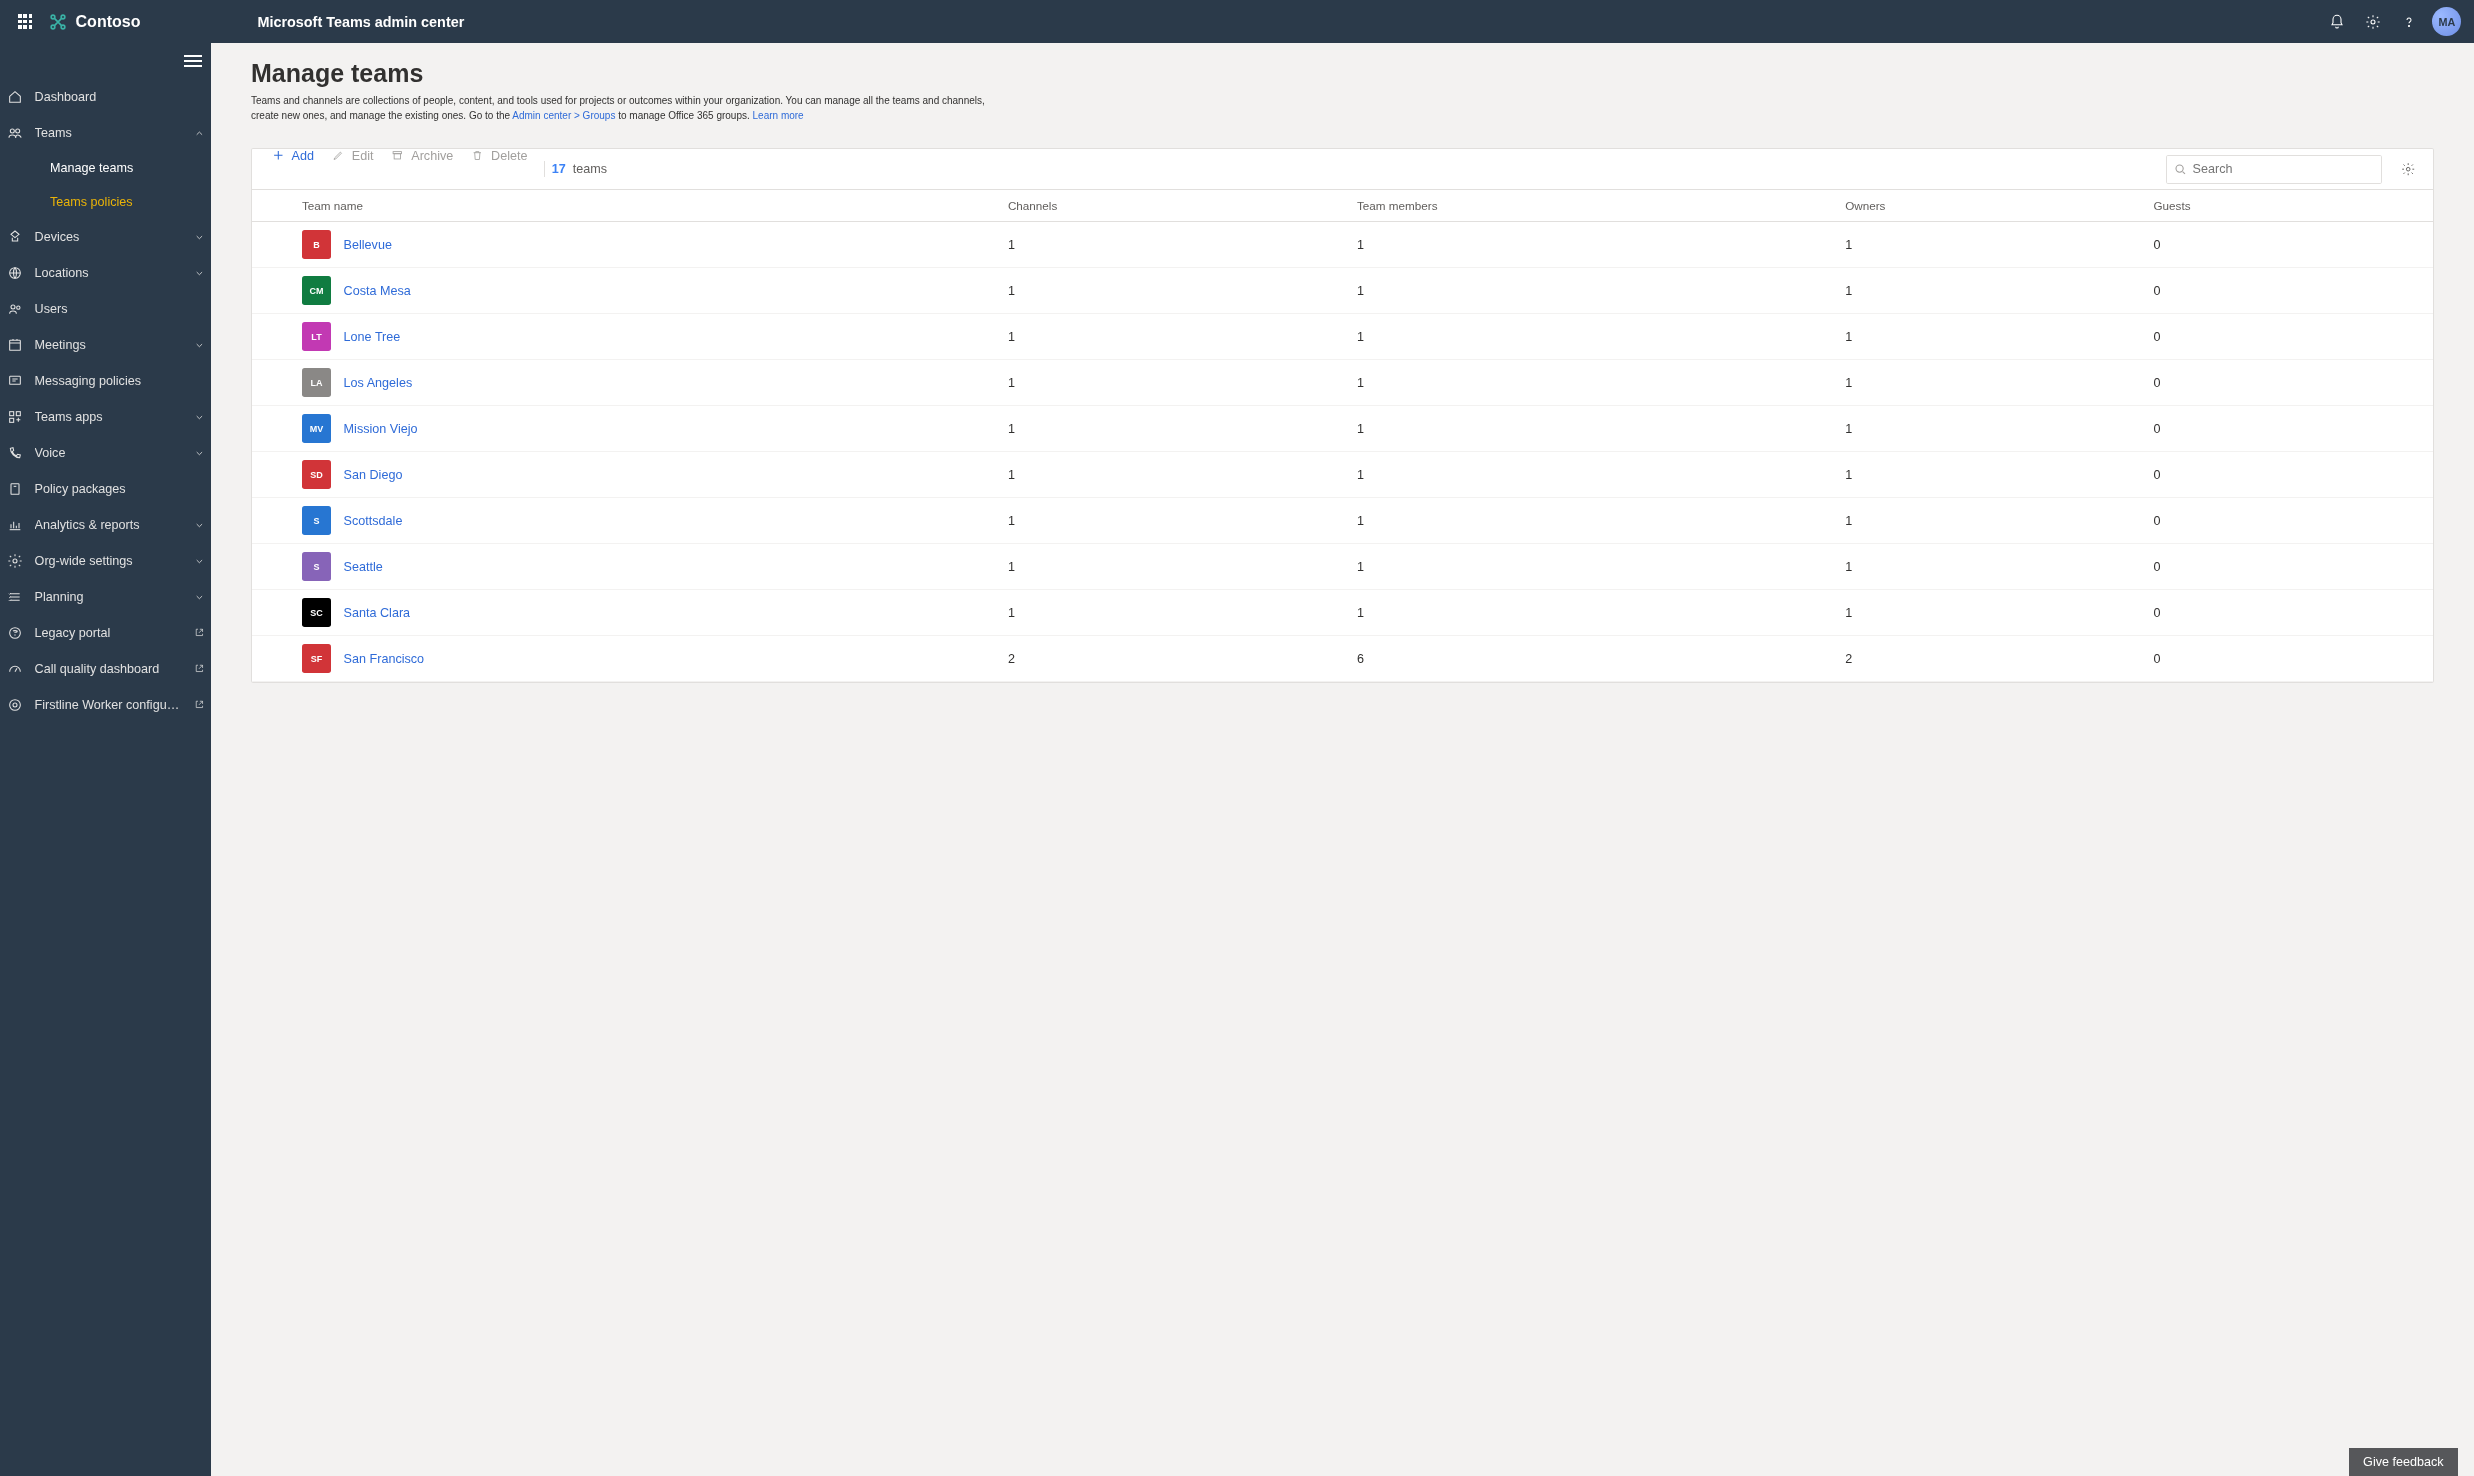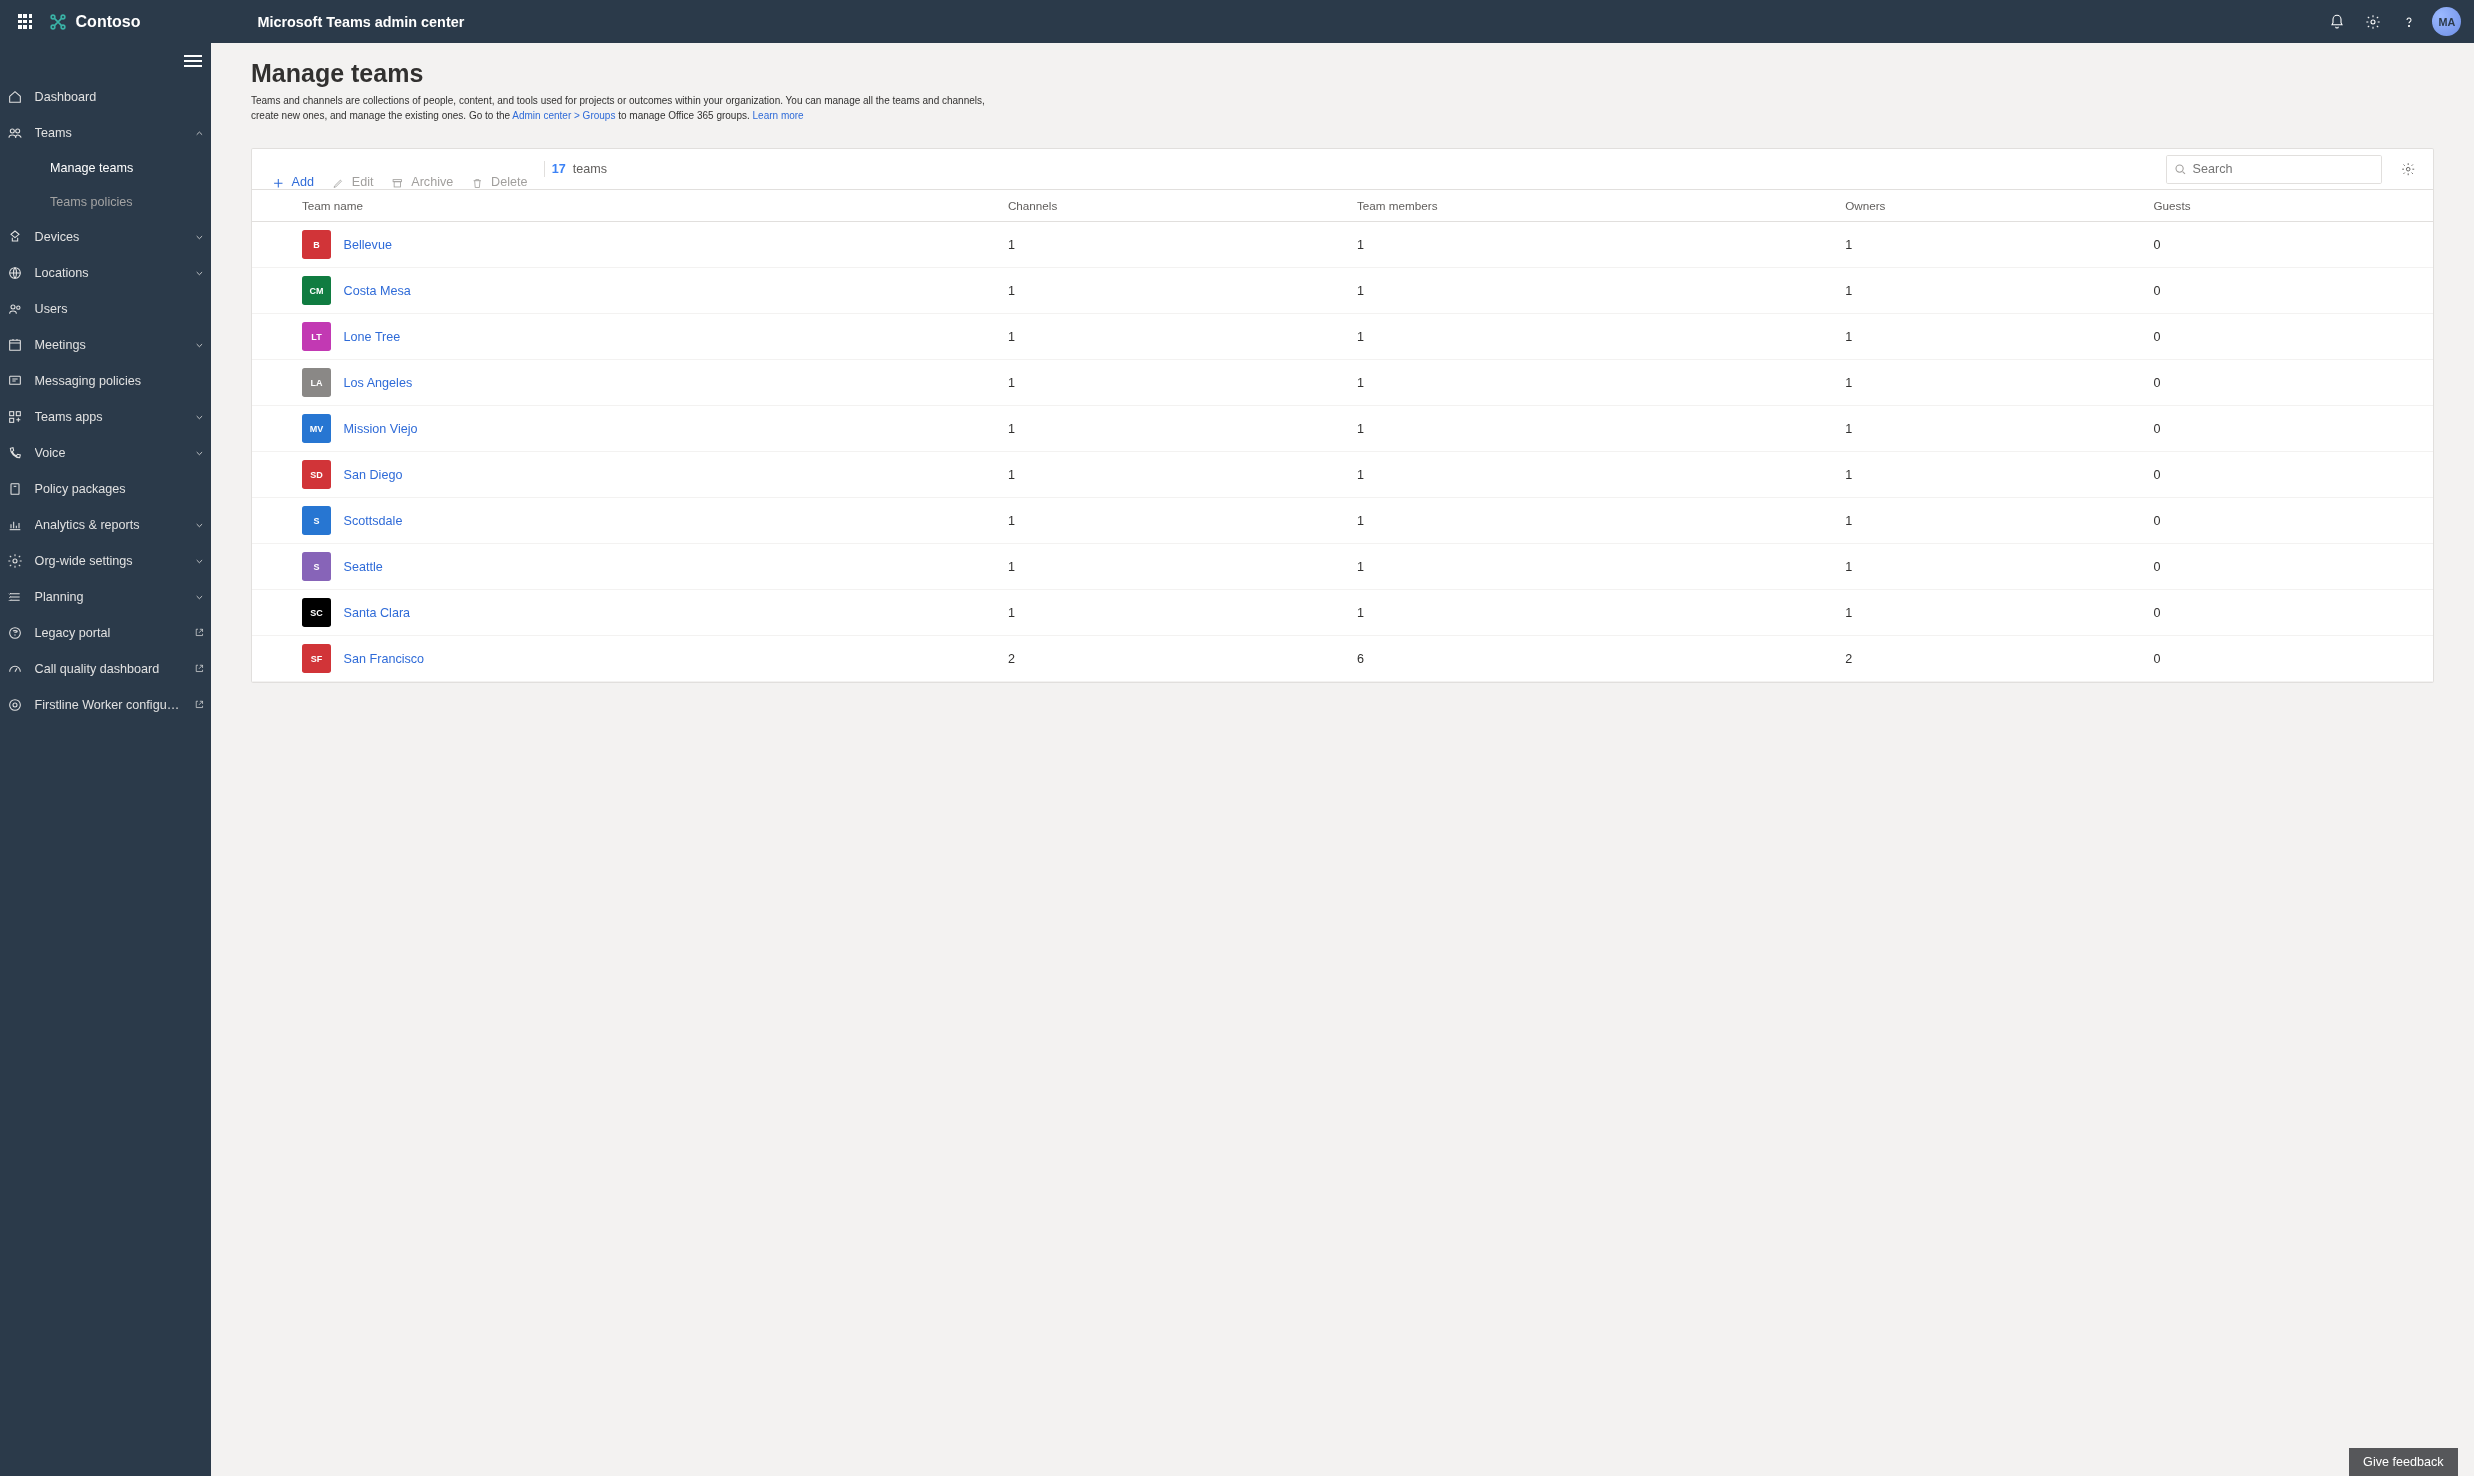--- a/index.html
+++ b/index.html
@@ -50,35 +50,35 @@
   .nav-item {
     display:flex; align-items:center; height:36px; padding:0 4px;
     color:#e1e1e1; cursor:pointer; font-size:12.6px;
     position:relative;
   }
   .nav-icon { width:21.6px; display:flex; align-items:center; justify-content:center; margin-right:9px; }
   .nav-icon svg { stroke:#e1e1e1; fill:none; }
   .nav-label { flex:1; white-space:nowrap; overflow:hidden; text-overflow:ellipsis; }
   .nav-chevron { width:14.4px; display:flex; align-items:center; justify-content:center; }
   .nav-chevron svg { stroke:#e1e1e1; }
-  .nav-sub { padding-left: 50px; height:34px; display:flex; align-items:center; color:#a3a3a3; cursor:pointer; font-size:12.6px; }
+  .nav-sub { padding-left: 50px; height:34px; display:flex; align-items:center; color:#eab308; cursor:pointer; font-size:12.6px; }
   .nav-sub.active { color:#fff; font-weight:400; position:relative; }
   .ext-icon { width:12.6px; height:12.6px; margin-left:5.4px; }
   .ext-icon svg { stroke:#e1e1e1; }
 
   
   .main { flex:1; overflow:auto; padding: 16px 40px 72px 40px; background:#f3f2f1; position:relative; }
   .page-title { font-size:25px; font-weight:700; margin-bottom:5.4px; }
   .page-desc { font-size:10px; color:#323130; max-width:737px; line-height:1.5; }
   .page-desc a { color:#2f6bd8; text-decoration:none; cursor:pointer; }
 
   
   .card { margin-top:25px; background:#fff; border:0.9px solid #e1dfdd; border-radius:1.8px; overflow:hidden; }
   .cmdbar { display:flex; align-items:center; height:41px; border-bottom:0.9px solid #e1dfdd; padding:0 10.8px; }
-  .cmdbtn { display:flex; align-items:flex-end; height:100%; padding:0 9px; color:#a19f9d; cursor:pointer; gap:7.2px; }
+  .cmdbtn { display:flex; align-items:flex-start; height:100%; padding:0 9px; color:#a19f9d; cursor:pointer; gap:7.2px; }
   .cmdbtn.primary { color:#2f6bd8; }
   .cmdbtn svg { stroke: currentColor; }
   .cmdsep { width:0.9px; height:16px; background:#e1dfdd; margin:0 7.2px; }
   .cmdcount { color:#605e5c; }
   .cmdcount strong { color:#3b82f6; font-weight:600; }
   .cmd-spacer { flex:1; }
   .searchbox { display:flex; align-items:center; height:29px; width:216px; border:0.9px solid #e1dfdd; border-radius:1.8px; padding:0 5.4px; color:#a19f9d; }
   .searchbox input { border:none; outline:none; flex:1; font-size:12.6px; background:transparent; color:#323130; padding-left:5.4px; }
   .settings-btn { margin-left:10.8px; width:29px; height:29px; display:flex; align-items:center; justify-content:center; cursor:pointer; color:#605e5c; }
   .settings-btn svg { stroke: currentColor; }

